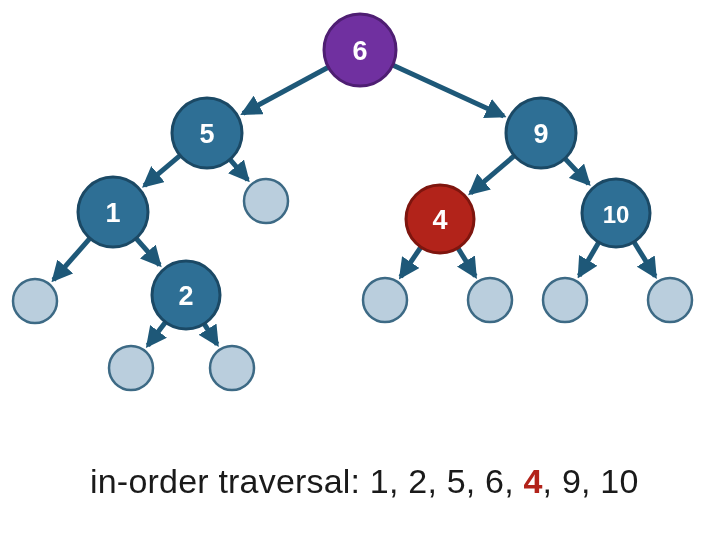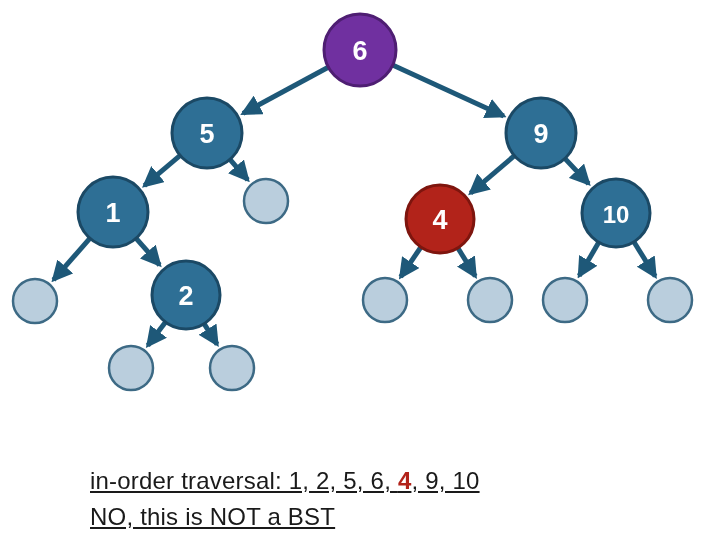--- a/index.html
+++ b/index.html
@@ -17,25 +17,24 @@
   }
   #tree-svg {
     position: absolute;
     left: 0;
     top: 0;
   }
   .caption {
     position: absolute;
     left: 90px;
     top: 463px;
-    font-size: 24px;
+    font-size: 34px;
     line-height: 36px;
     color: #1a1a1a;
     letter-spacing: 0.2px;
-    text-decoration: underline;
   }
   .caption .hl {
     font-weight: bold;
   }
 </style>
 </head>
 <body>
 
 <div id="stage">
   <svg id="tree-svg" width="721" height="556" viewBox="0 0 721 556">
@@ -111,15 +110,14 @@
           <circle cx="565" cy="300" r="22" fill="#BACEDD" stroke="#3D6A85" stroke-width="2.5"></circle>
         </g>
         <g>
           <circle cx="670" cy="300" r="22" fill="#BACEDD" stroke="#3D6A85" stroke-width="2.5"></circle>
         </g>
       </g>
   </svg>
 
   <div class="caption" style="color: rgb(26, 26, 26);">
     <div class="caption-line1"><span>in-order traversal: 1, 2, 5, 6, </span><span class="hl" style="color: rgb(178, 35, 26);">4</span><span>, 9, 10</span></div>
-    <div class="caption-line2">NO, this is NOT a BST</div>
   </div>
 </div>
 
 </body></html>

